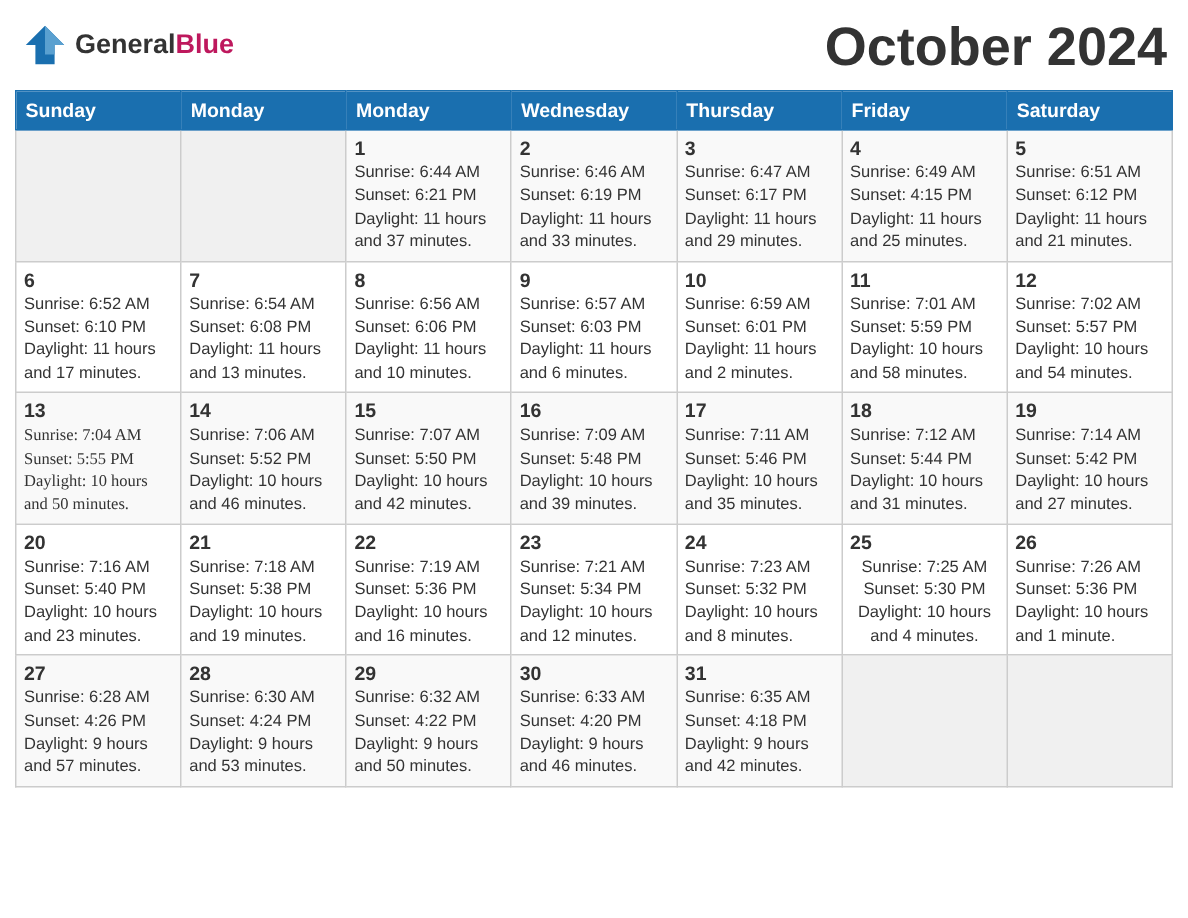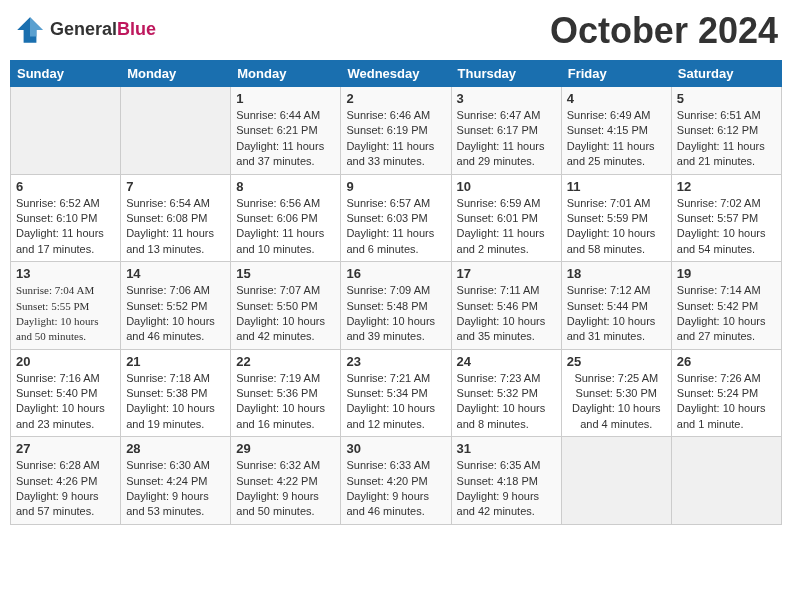--- a/index.html
+++ b/index.html
@@ -285,21 +285,21 @@
         </td>
         <td>
           <span class="day-number">25</span>
           <div class="day-info" style="white-space: pre-line; text-align: center;">Sunrise: 7:25 AM
 Sunset: 5:30 PM
 Daylight: 10 hours and 4 minutes.</div>
         </td>
         <td>
           <span class="day-number">26</span>
           <div class="day-info" style="white-space: pre-line;">Sunrise: 7:26 AM
-Sunset: 5:24 PM
+Sunset: 5:36 PM
 Daylight: 10 hours and 1 minute.</div>
         </td>
       </tr>
       <tr>
         <td>
           <span class="day-number">27</span>
           <div class="day-info" style="white-space: pre-line;">Sunrise: 6:28 AM
 Sunset: 4:26 PM
 Daylight: 9 hours and 57 minutes.</div>
         </td>

